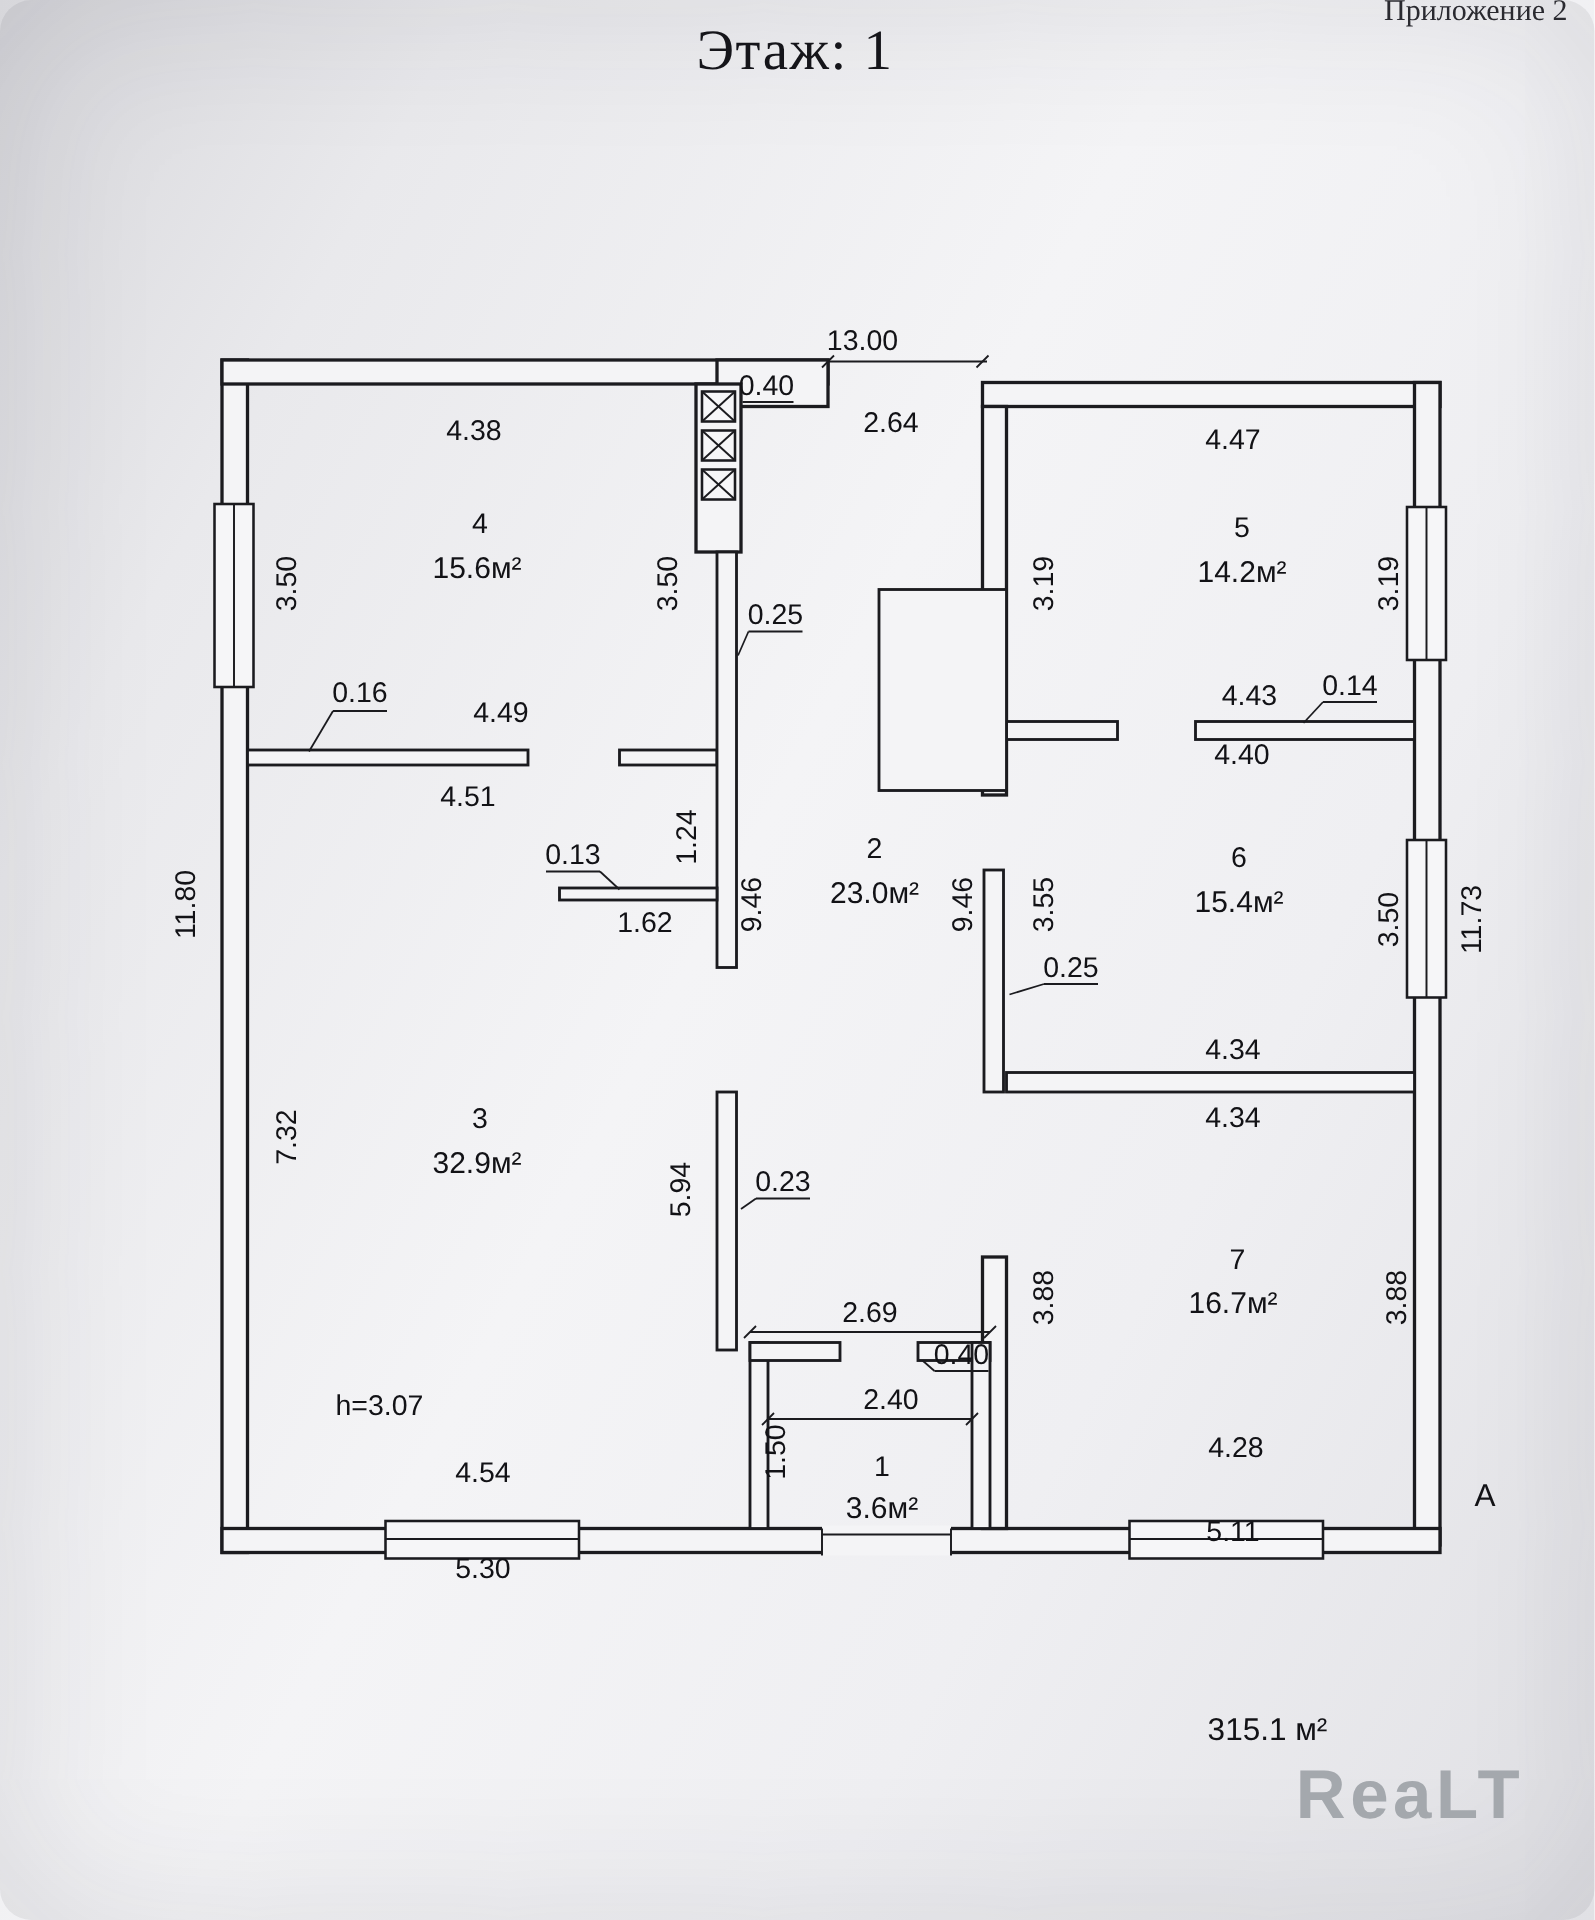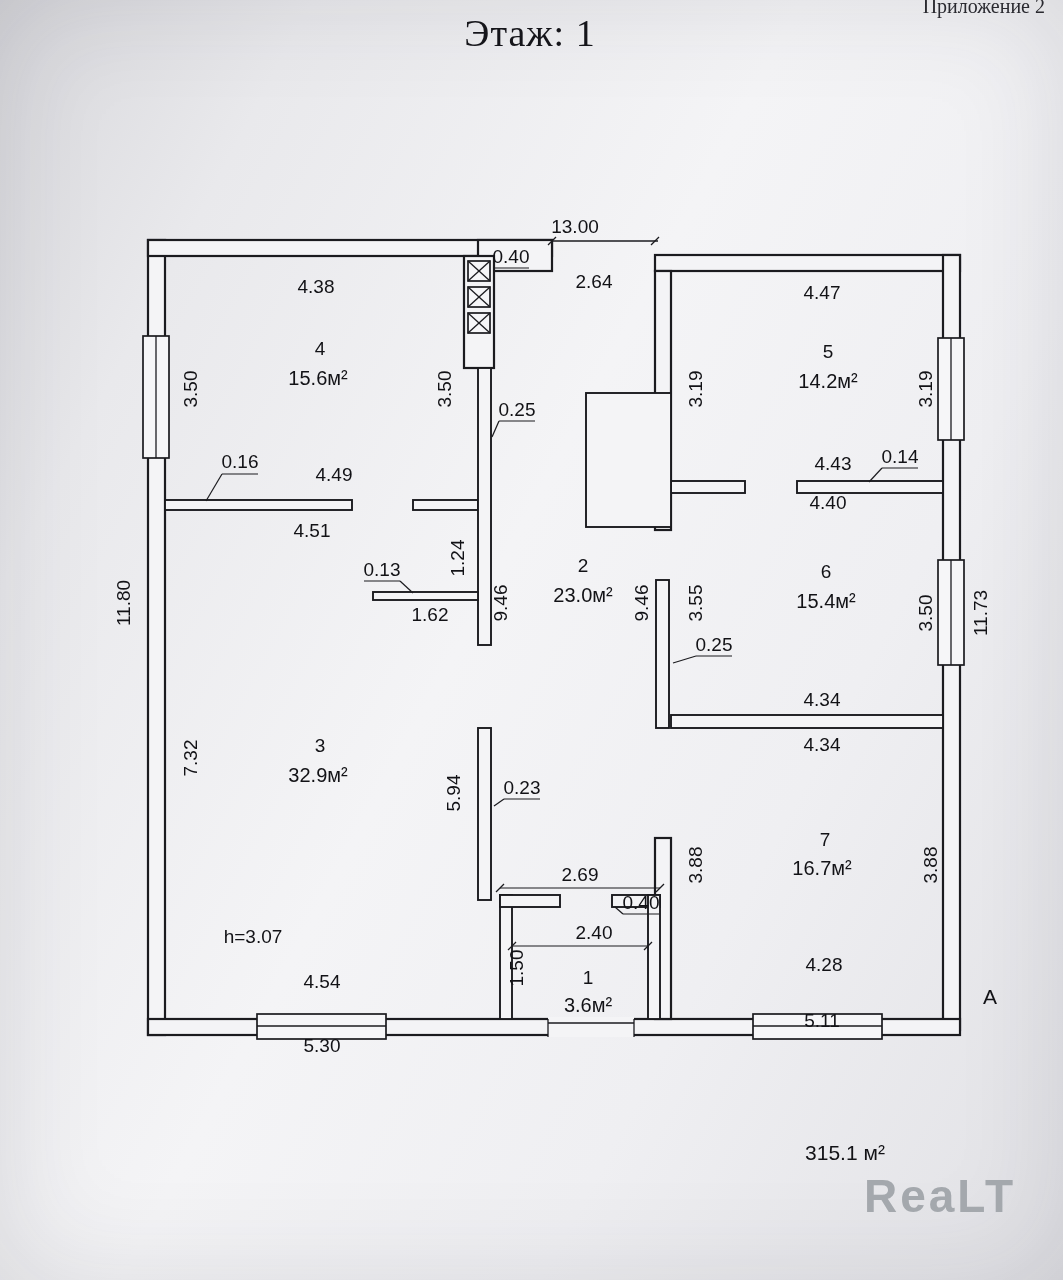--- a/index.html
+++ b/index.html
@@ -1,21 +1,21 @@
 <!DOCTYPE html>
 <html><head>
 <meta charset="utf-8">
 <style>
   html,body{margin:0;padding:0;}
   body{
     width:1063px;height:1280px;position:relative;overflow:hidden;
     font-family:"Liberation Sans",sans-serif;
     background:linear-gradient(118deg,#d7d7db 0%,#e9e9ec 18%,#f4f4f6 46%,#efeff2 70%,#e1e1e5 100%);
   }
-  .paper{position:absolute;inset:0;box-shadow:inset 0 0 110px rgba(40,40,55,.12);}
+  .paper{position:absolute;inset:0;box-shadow:inset 0 0 110px rgba(40,40,55,.12);border-radius:21px;}
   svg{position:absolute;left:0;top:0;}
   .wall{fill:#f4f4f6;stroke:#1b1b1f;stroke-width:2.2;}
   .partition{fill:#f4f4f6;stroke:#1b1b1f;stroke-width:1.9;}
   .win{fill:#f6f6f8;stroke:#1b1b1f;stroke-width:1.7;}
   .thin{stroke:#1b1b1f;stroke-width:1.3;fill:none;}
   .ldr{stroke:#1b1b1f;stroke-width:1.2;fill:none;}
   .dim{font-family:"Liberation Sans",sans-serif;font-size:19px;fill:#121216;text-anchor:middle;}
   .room-num{font-family:"Liberation Sans",sans-serif;font-size:19px;fill:#121216;text-anchor:middle;}
   .room-area{font-family:"Liberation Sans",sans-serif;font-size:20px;fill:#121216;text-anchor:middle;}
   .title{font-family:"Liberation Serif",serif;font-size:38px;fill:#15151a;text-anchor:middle;letter-spacing:1px;}

